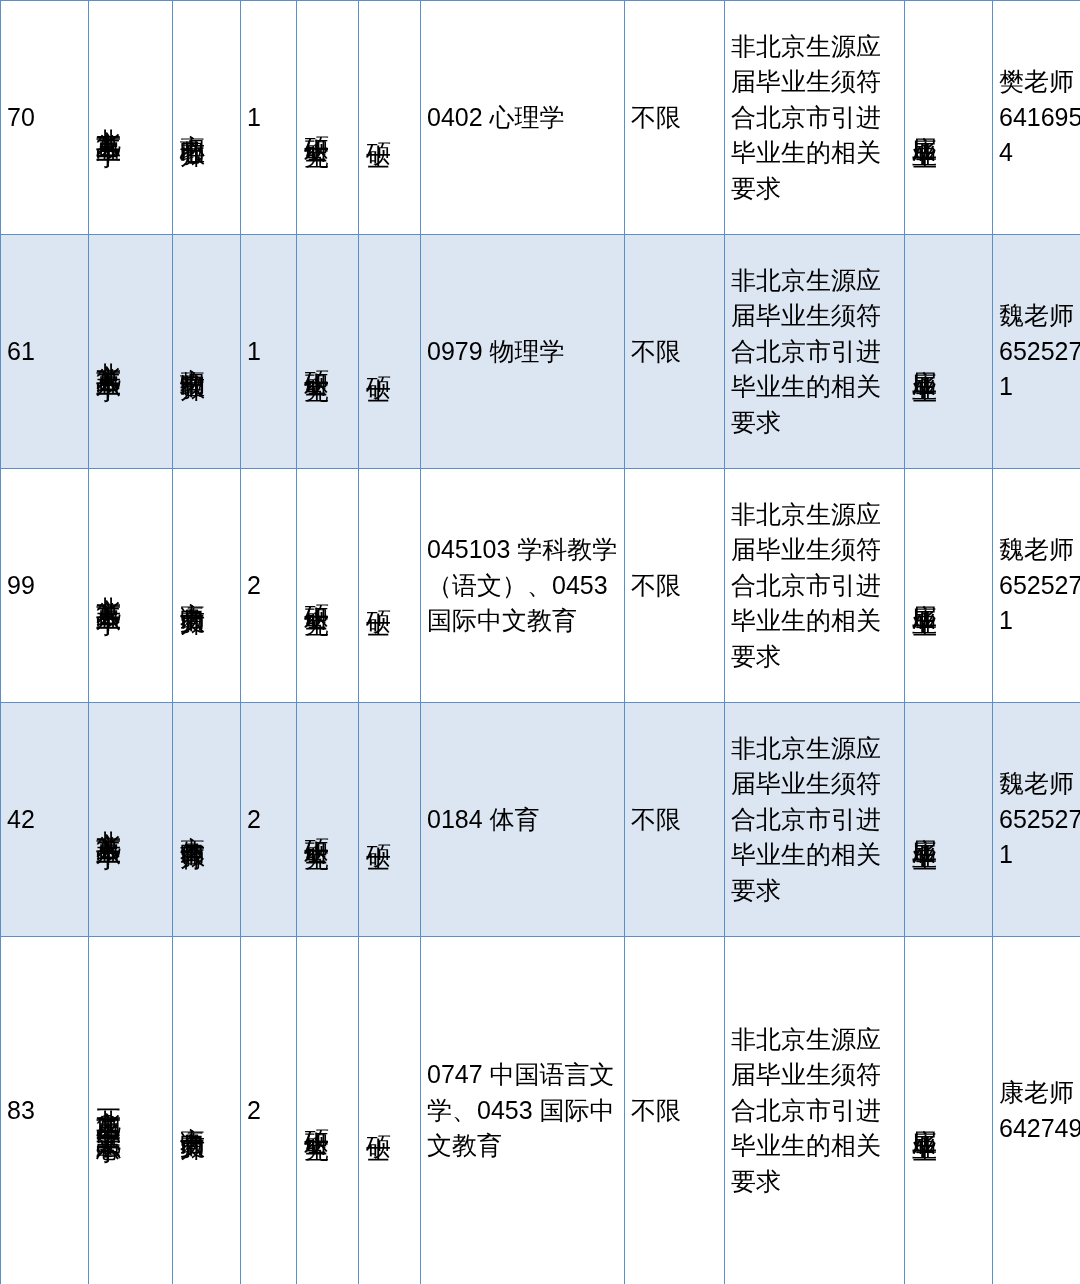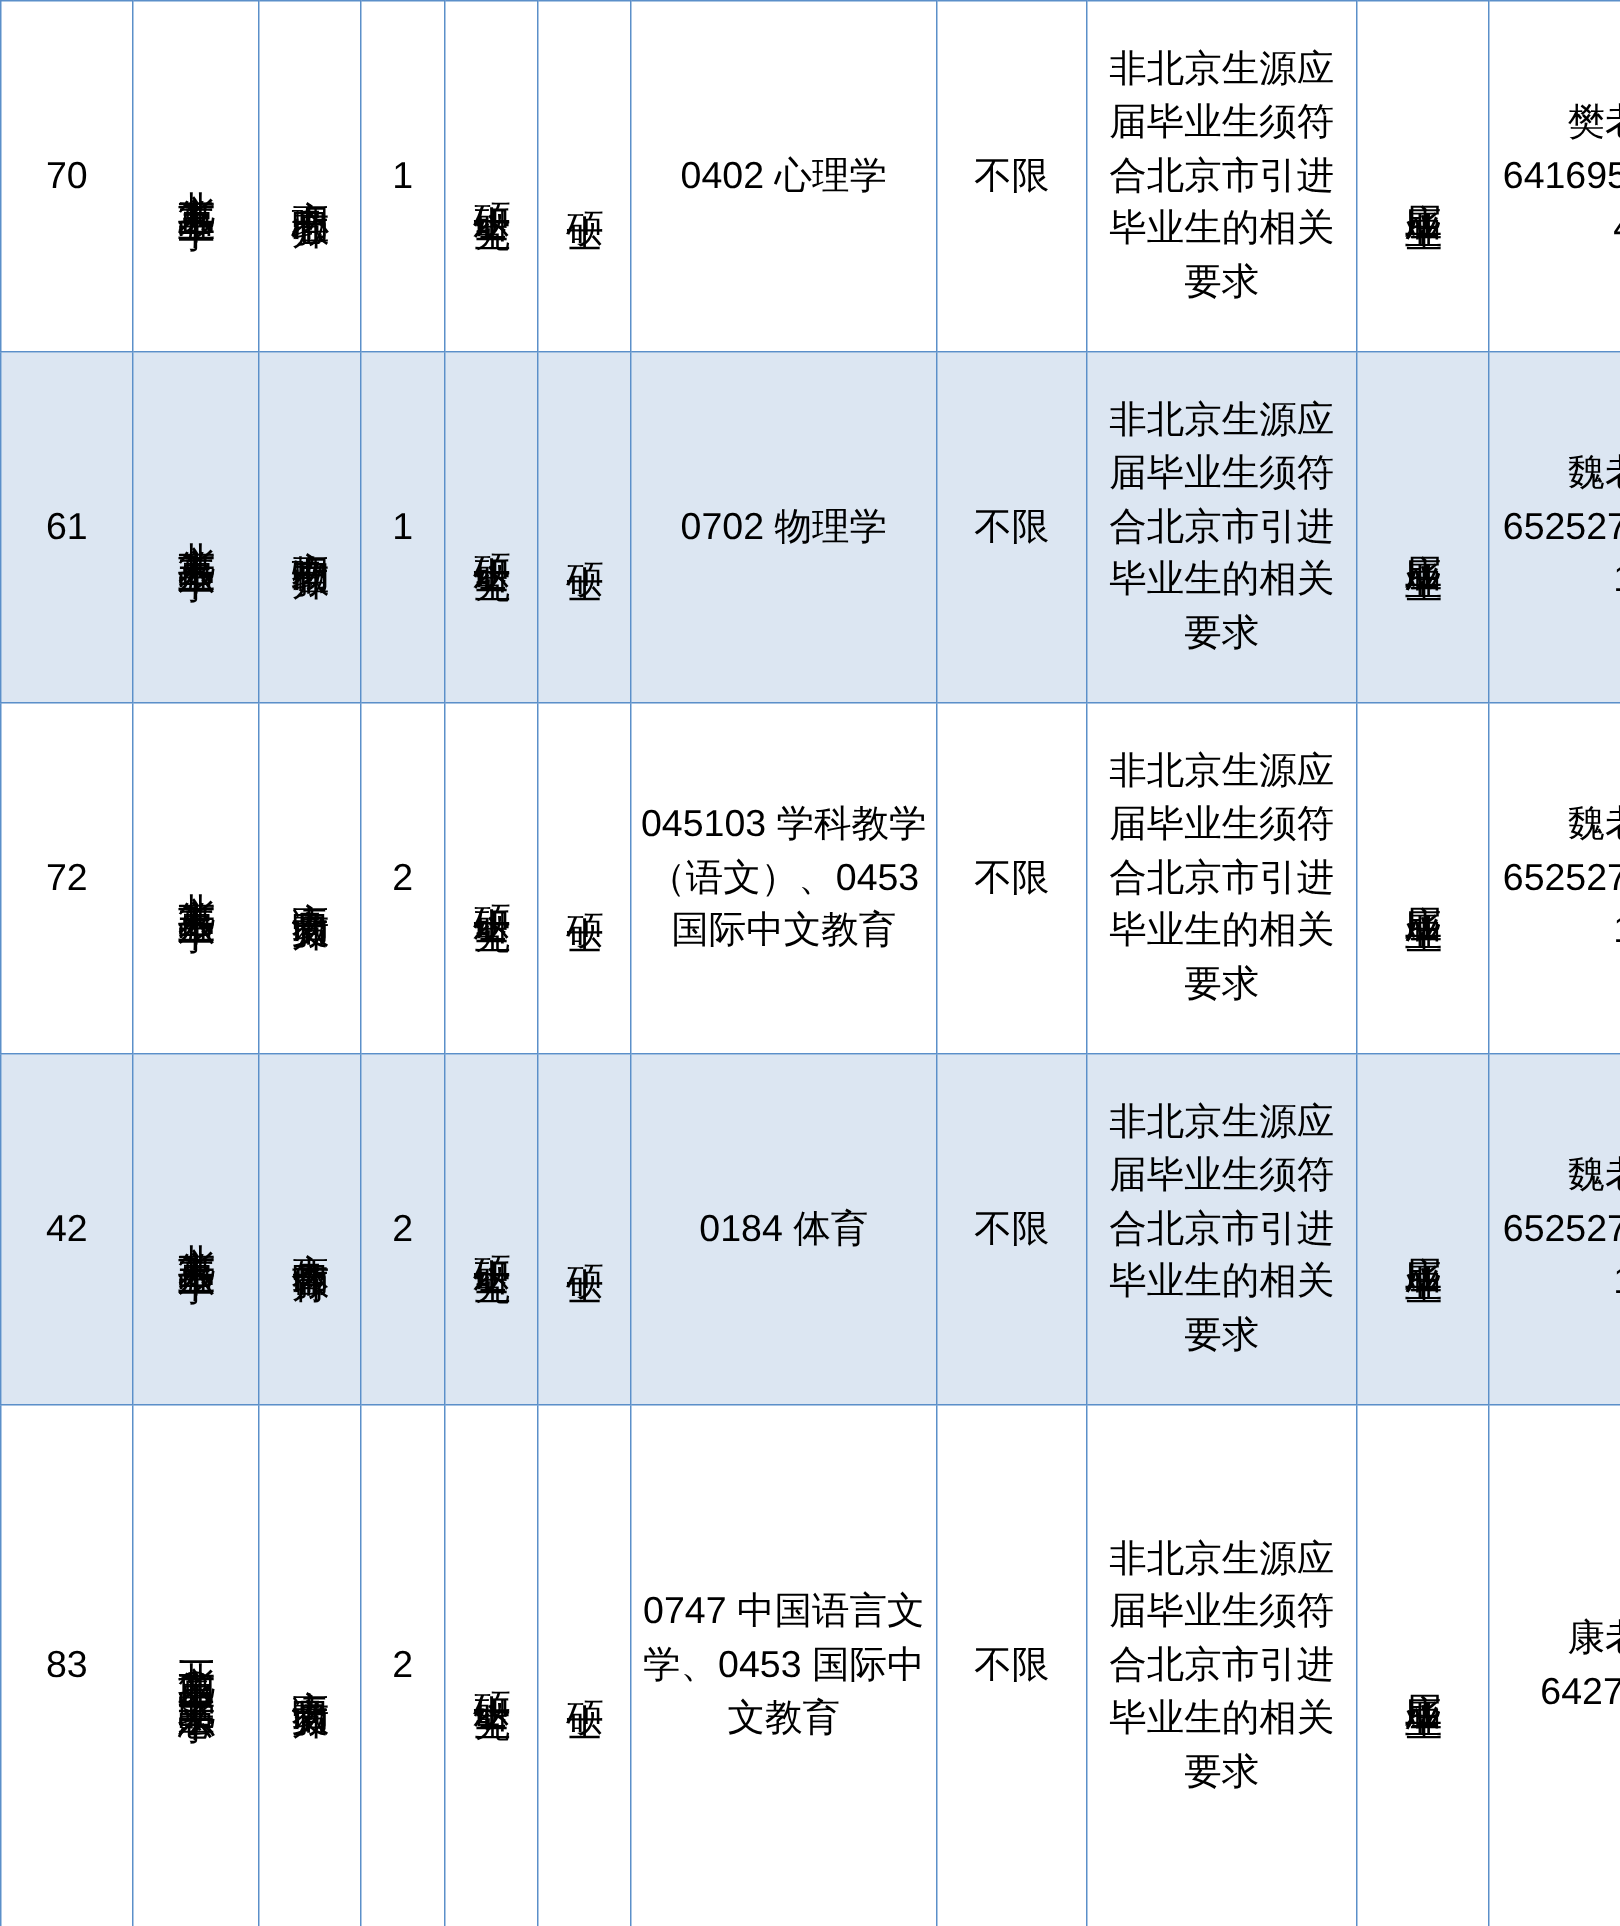--- a/index.html
+++ b/index.html
@@ -14,21 +14,20 @@
     color: #000000;
     overflow: hidden;
   }
   table.recruit-table {
     border-collapse: collapse;
     width: 1080px;
     table-layout: fixed;
   }
   table.recruit-table td {
     border: 1px solid #5b8fc9;
-    text-align: center;
     vertical-align: middle;
     font-size: 25px;
     line-height: 1.42;
     padding: 4px 6px;
     box-sizing: border-box;
     word-break: break-all;
   }
   tr.row-odd td {
     background: #ffffff;
   }
@@ -118,31 +117,31 @@
         <span class="contact-phone">64169574-8004</span>
       </td>
     </tr>
     <tr class="row-even" style="height:234px">
       <td class="cell-index">61</td>
       <td class="cell-v"><span class="vtext">北京市第六十五中学</span></td>
       <td class="cell-v"><span class="vtext">高中物理教师</span></td>
       <td>1</td>
       <td class="cell-v"><span class="vtext">硕士研究生</span></td>
       <td class="cell-v"><span class="vtext">硕士</span></td>
-      <td class="cell-major">0702 物理学</td>
+      <td class="cell-major">0979 物理学</td>
       <td>不限</td>
       <td class="cell-other">非北京生源应届毕业生须符合北京市引进毕业生的相关要求</td>
       <td class="cell-v"><span class="vtext">应届毕业生</span></td>
       <td class="cell-contact">
         <span class="contact-name">魏老师</span>
         <span class="contact-phone">65252740-4081</span>
       </td>
     </tr>
     <tr class="row-odd" style="height:234px">
-      <td class="cell-index">72</td>
+      <td class="cell-index">99</td>
       <td class="cell-v"><span class="vtext">北京市第六十五中学</span></td>
       <td class="cell-v"><span class="vtext">高中语文教师</span></td>
       <td>2</td>
       <td class="cell-v"><span class="vtext">硕士研究生</span></td>
       <td class="cell-v"><span class="vtext">硕士</span></td>
       <td class="cell-major">045103 学科教学（语文）、0453 国际中文教育</td>
       <td>不限</td>
       <td class="cell-other">非北京生源应届毕业生须符合北京市引进毕业生的相关要求</td>
       <td class="cell-v"><span class="vtext">应届毕业生</span></td>
       <td class="cell-contact">

